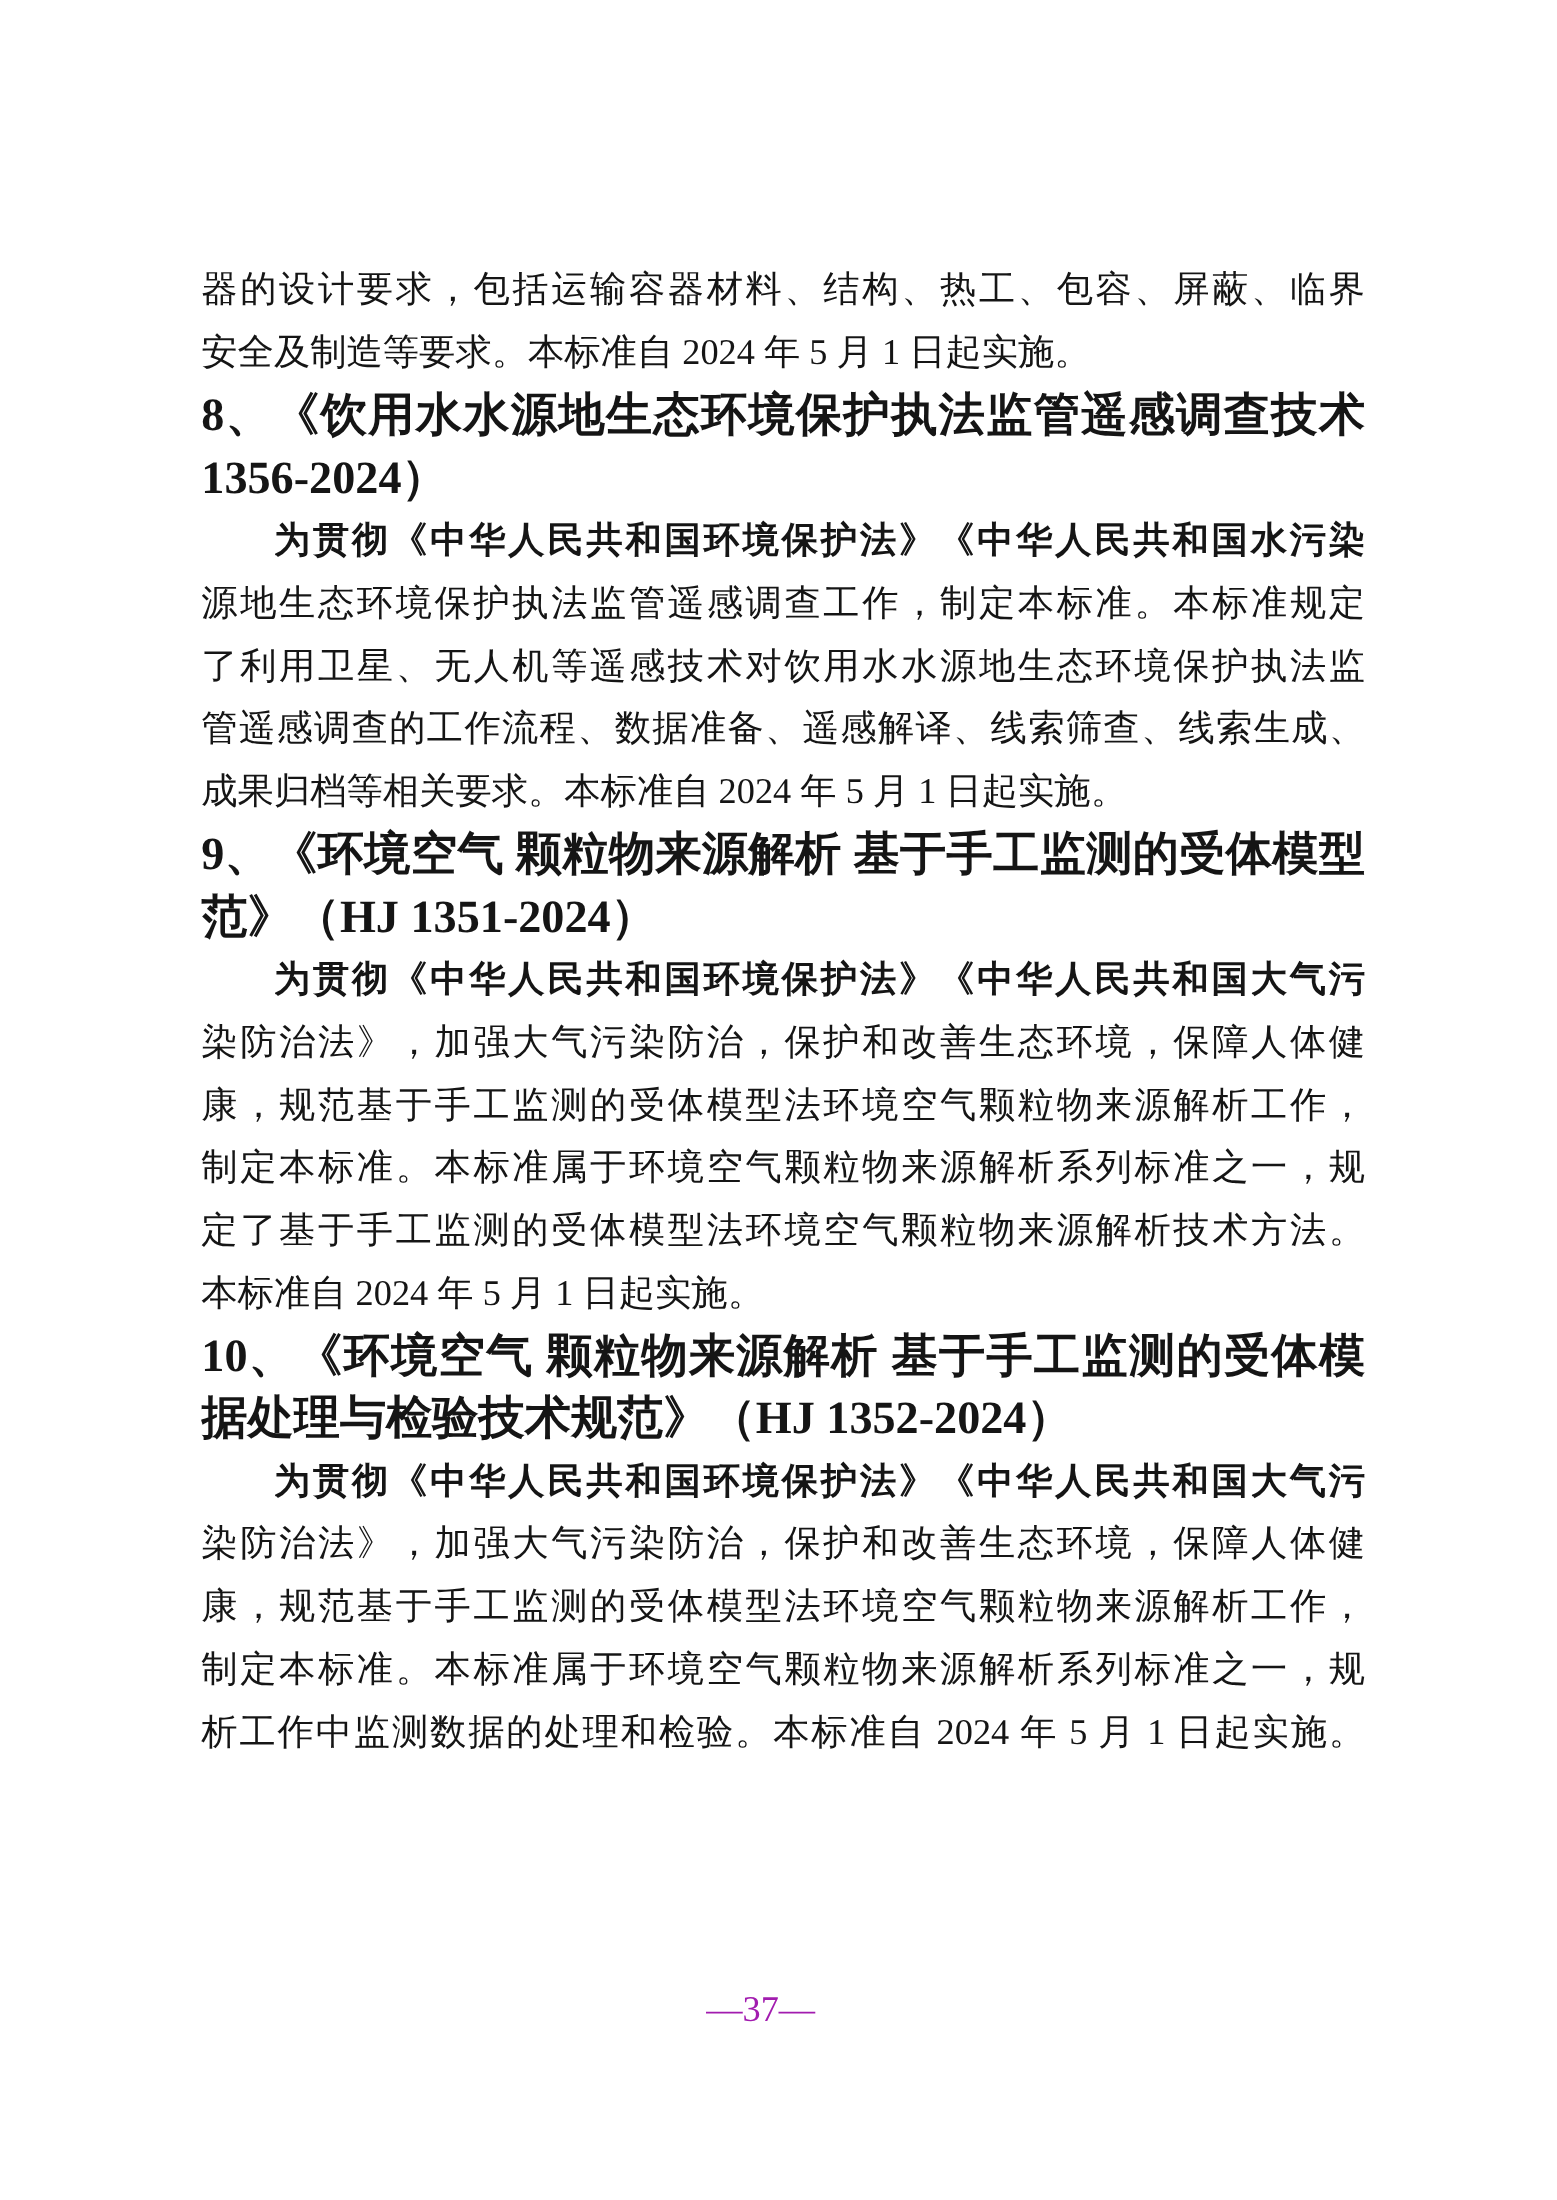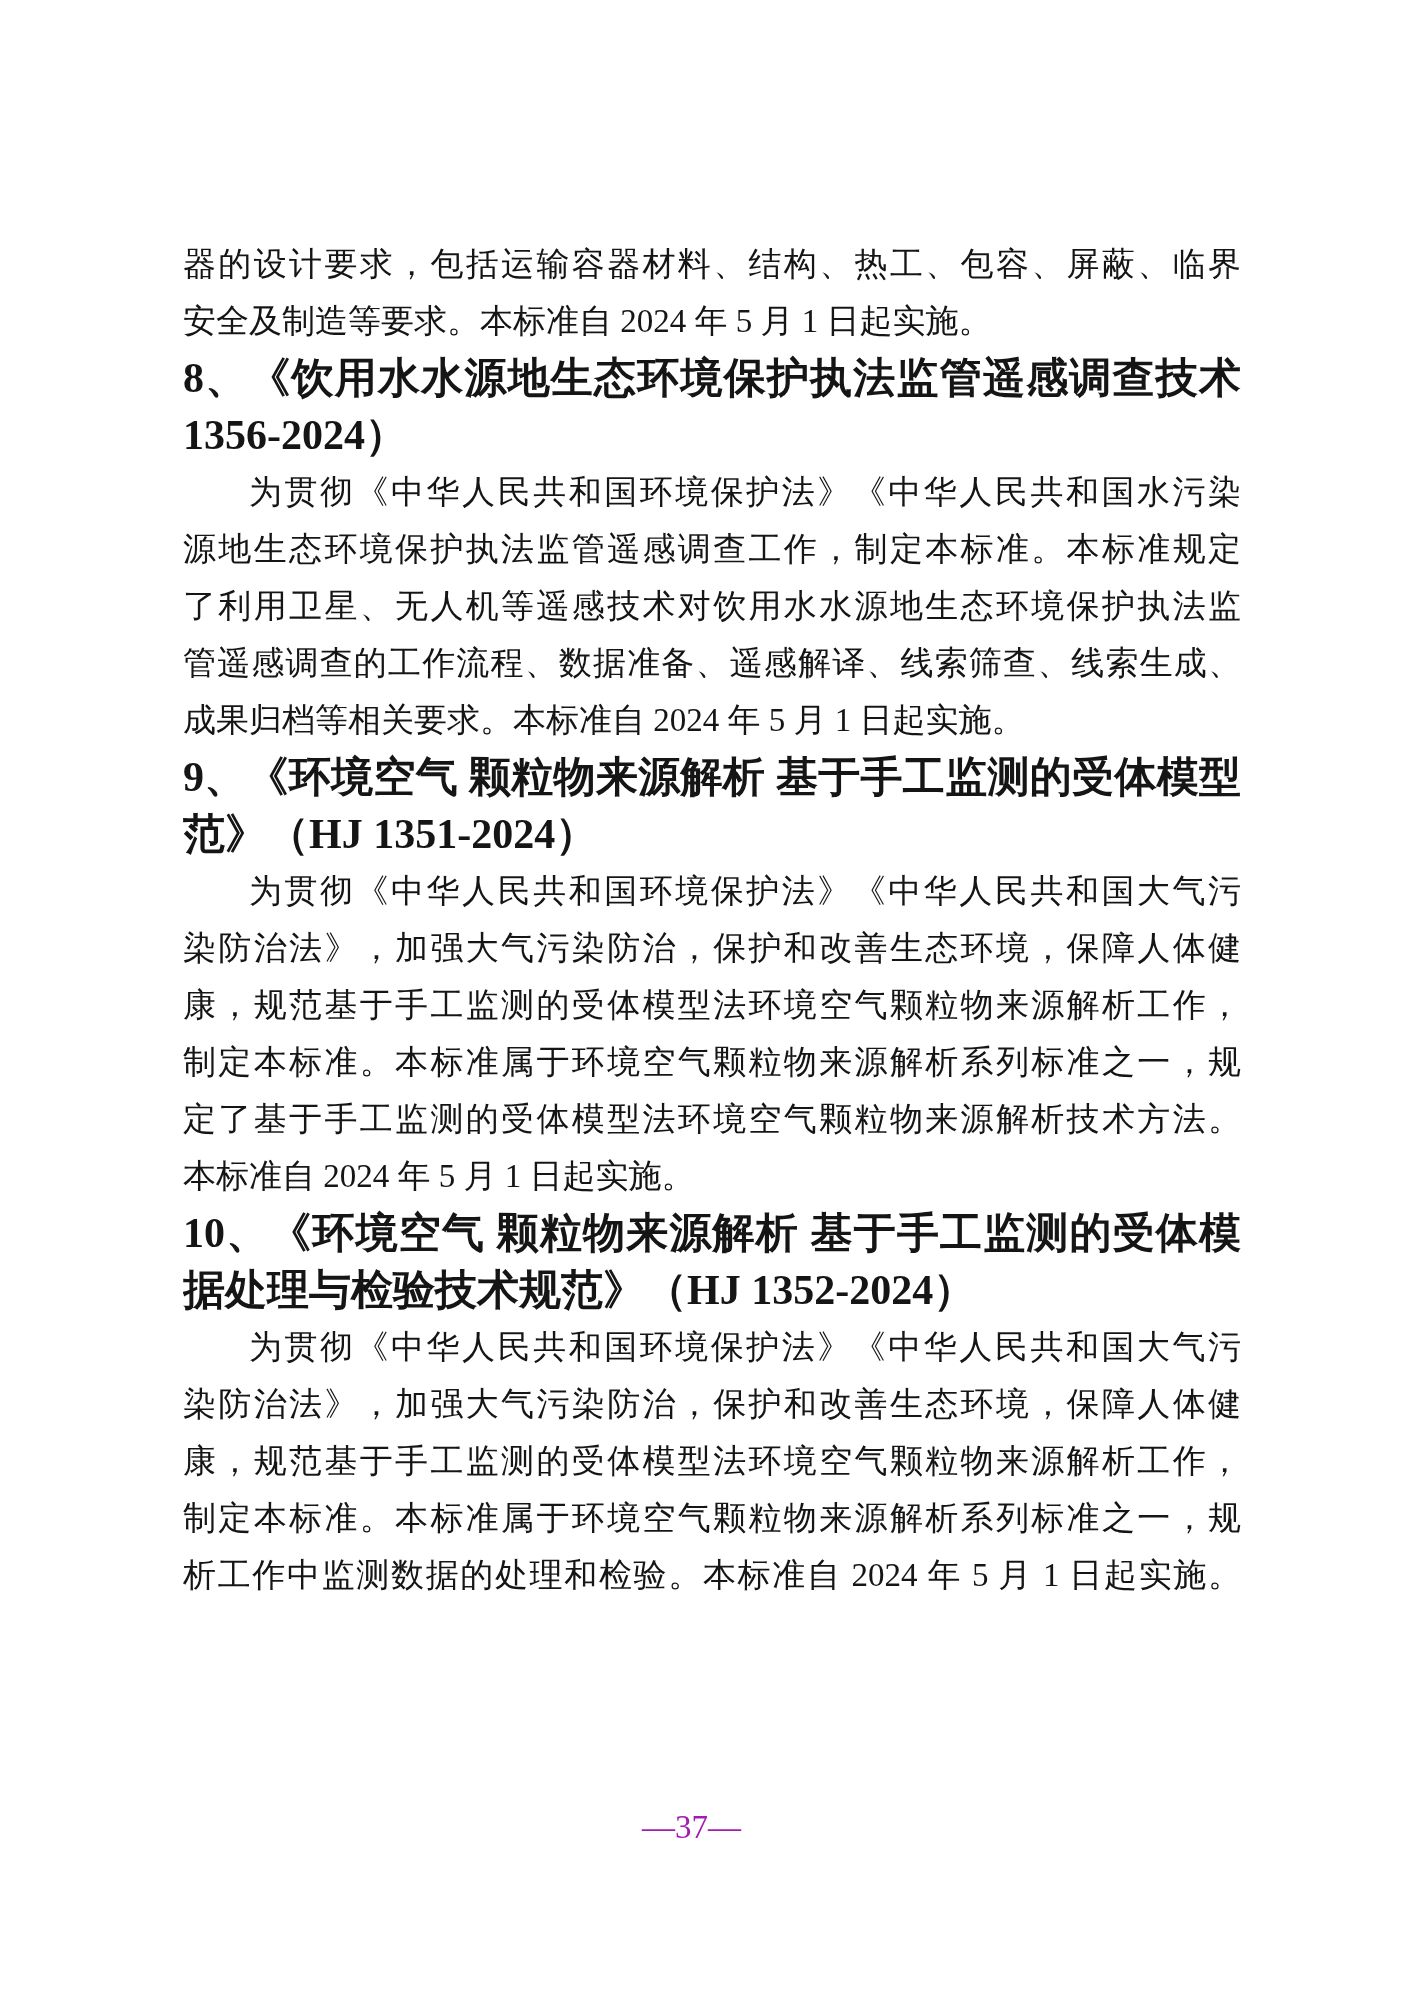--- a/index.html
+++ b/index.html
@@ -29,20 +29,21 @@
     text-align: justify;
     text-align-last: left;
     overflow: hidden;
     white-space: normal;
   }
   .line.j {
     text-align-last: justify;
   }
   .line.indent {
     text-indent: 66px;
+    font-weight: bold;
   }
   .line.h {
     font-weight: 700;
     font-size: 42px;
   }
   .footer {
     position: absolute;
     top: 1801px;
     left: 0;
     width: 100%;

